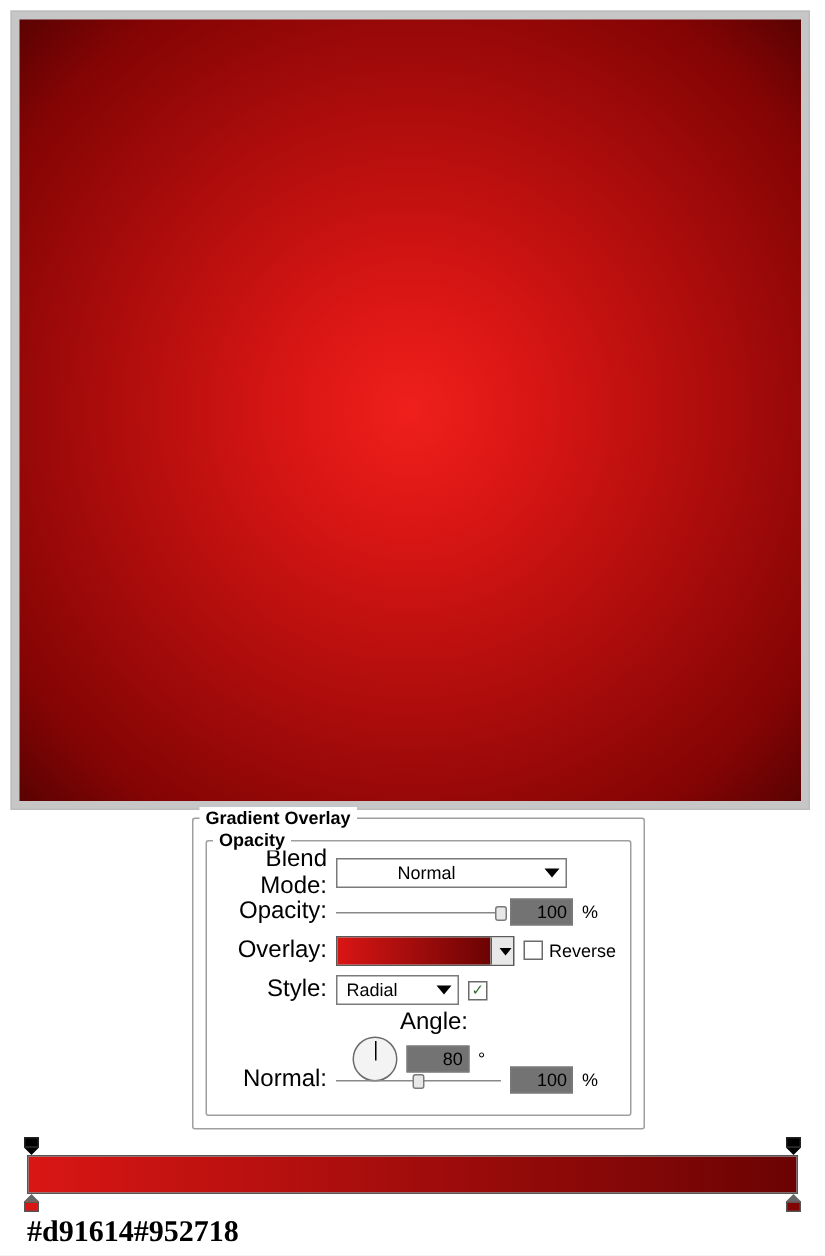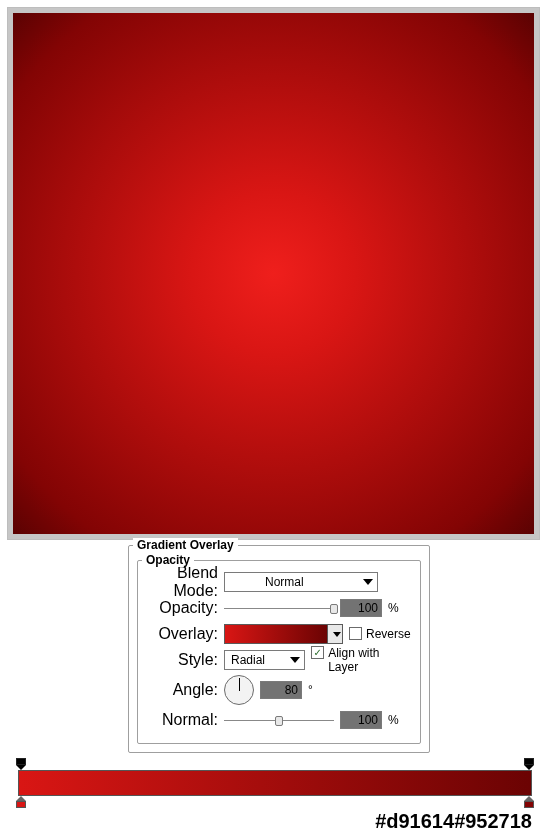--- a/index.html
+++ b/index.html
@@ -254,24 +254,25 @@
     border-left:5px solid transparent;
     border-right:5px solid transparent;
     border-bottom:5px solid #666;
   }
   .stop-handle.col .sq {
     width:8px; height:6px;
     border:1px solid #555;
   }
   .hex-labels {
     display: flex;
-    justify-content: flex-end;
+    justify-content: flex-start;
     font-size: 20px;
     font-weight: bold;
     margin-top: 0px;
+    font-family: Liberation Serif, serif;
   }
 </style>
 </head>
 <body>
 
 <div class="page">
 
   <div class="preview-wrap">
     <div class="preview" id="preview" style="background: radial-gradient(circle, rgb(239, 31, 28) 0%, rgb(217, 22, 20) 22%, rgb(131, 4, 4) 85%, rgb(90, 2, 2) 100%);"></div>
   </div>
@@ -323,26 +324,25 @@
 
         <div class="row">
           <div class="label-col">Style:</div>
           <div class="controls">
             <div class="dropdown dd-style">
               <span>Radial</span>
               <span class="tri-down"></span>
             </div>
             <label class="chk">
               <span class="chkbox" id="chk-align">✓</span>
-              <span>Align with Layer</span>
             </label>
           </div>
         </div>
 
-        <div class="row" style="height:34px;">
+        <div class="row" style="height:34px;flex-direction:column;">
           <div class="label-col">Angle:</div>
           <div class="controls">
             <div class="dial">
               <div class="dial-needle"></div>
             </div>
             <div class="numbox">80</div>
             <span class="unit">°</span>
           </div>
         </div>
 

